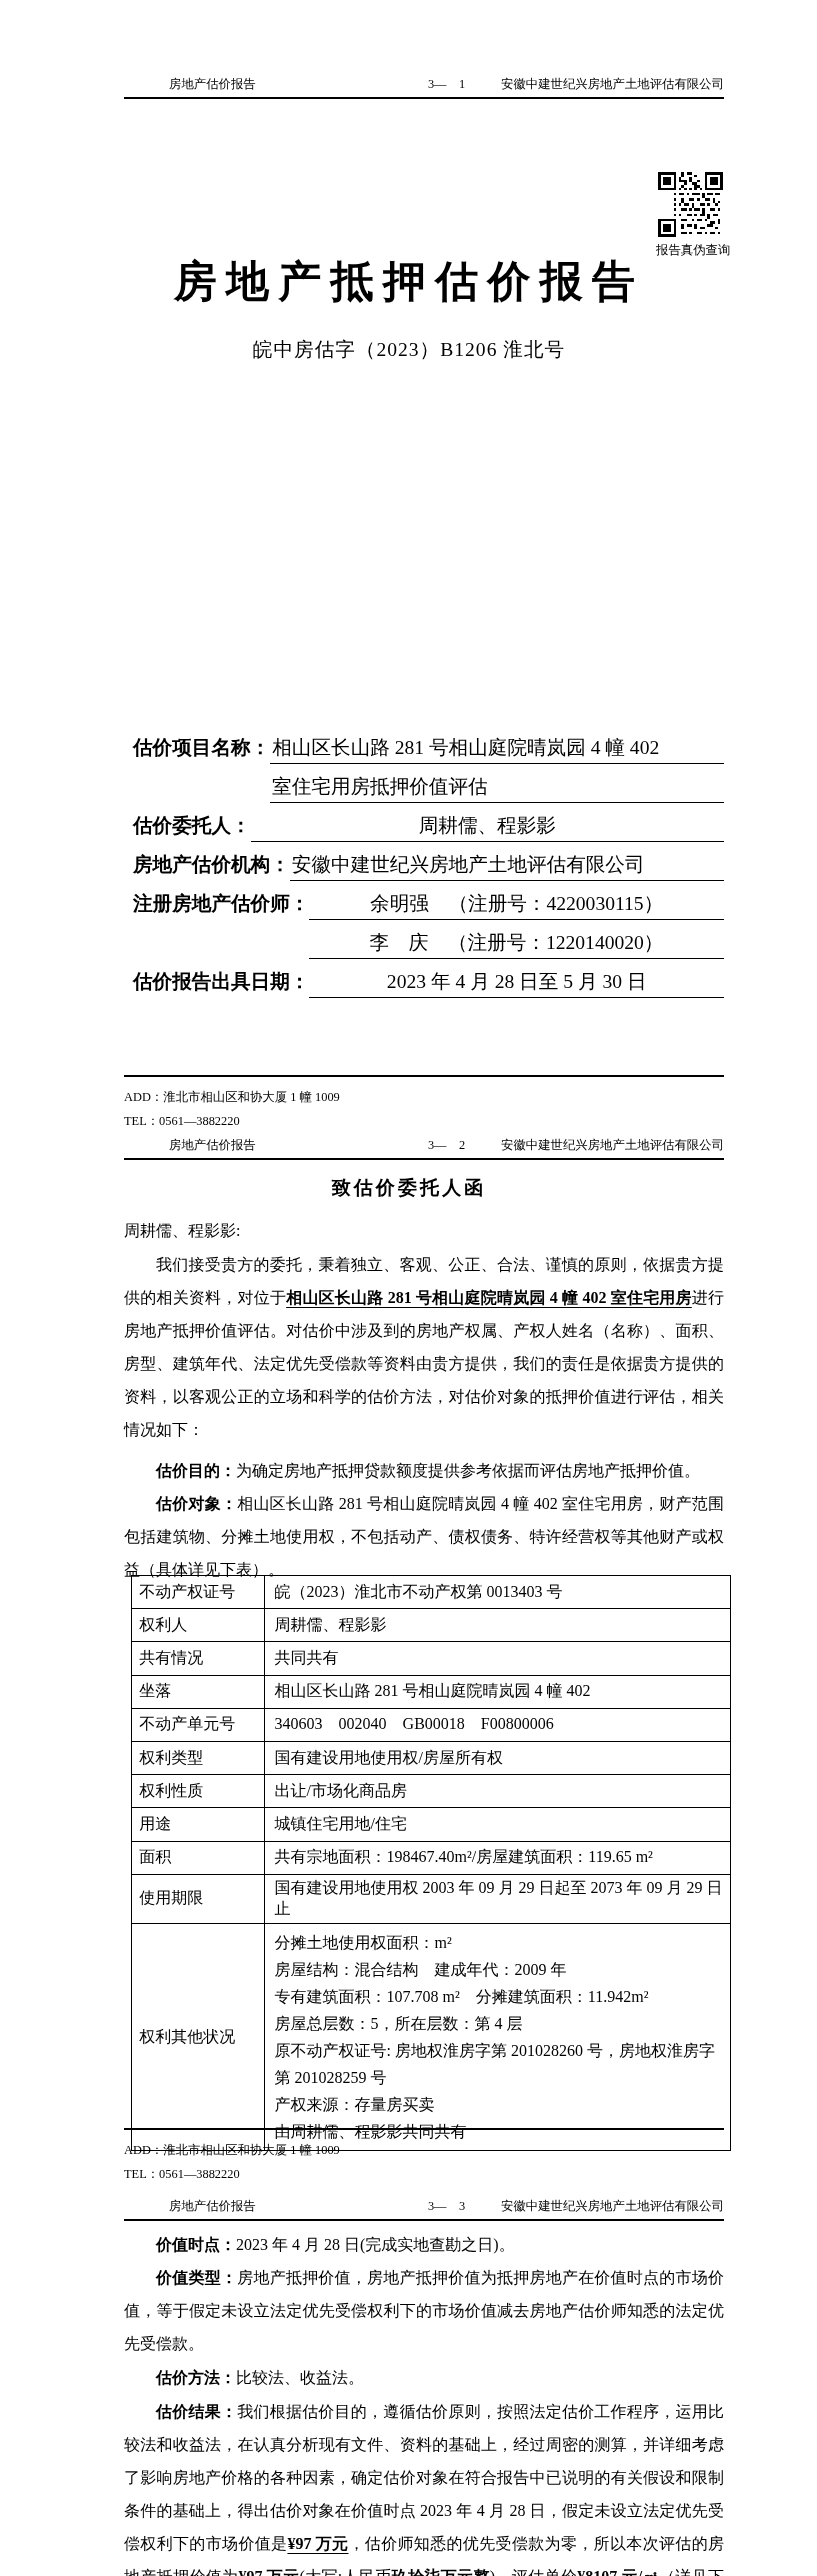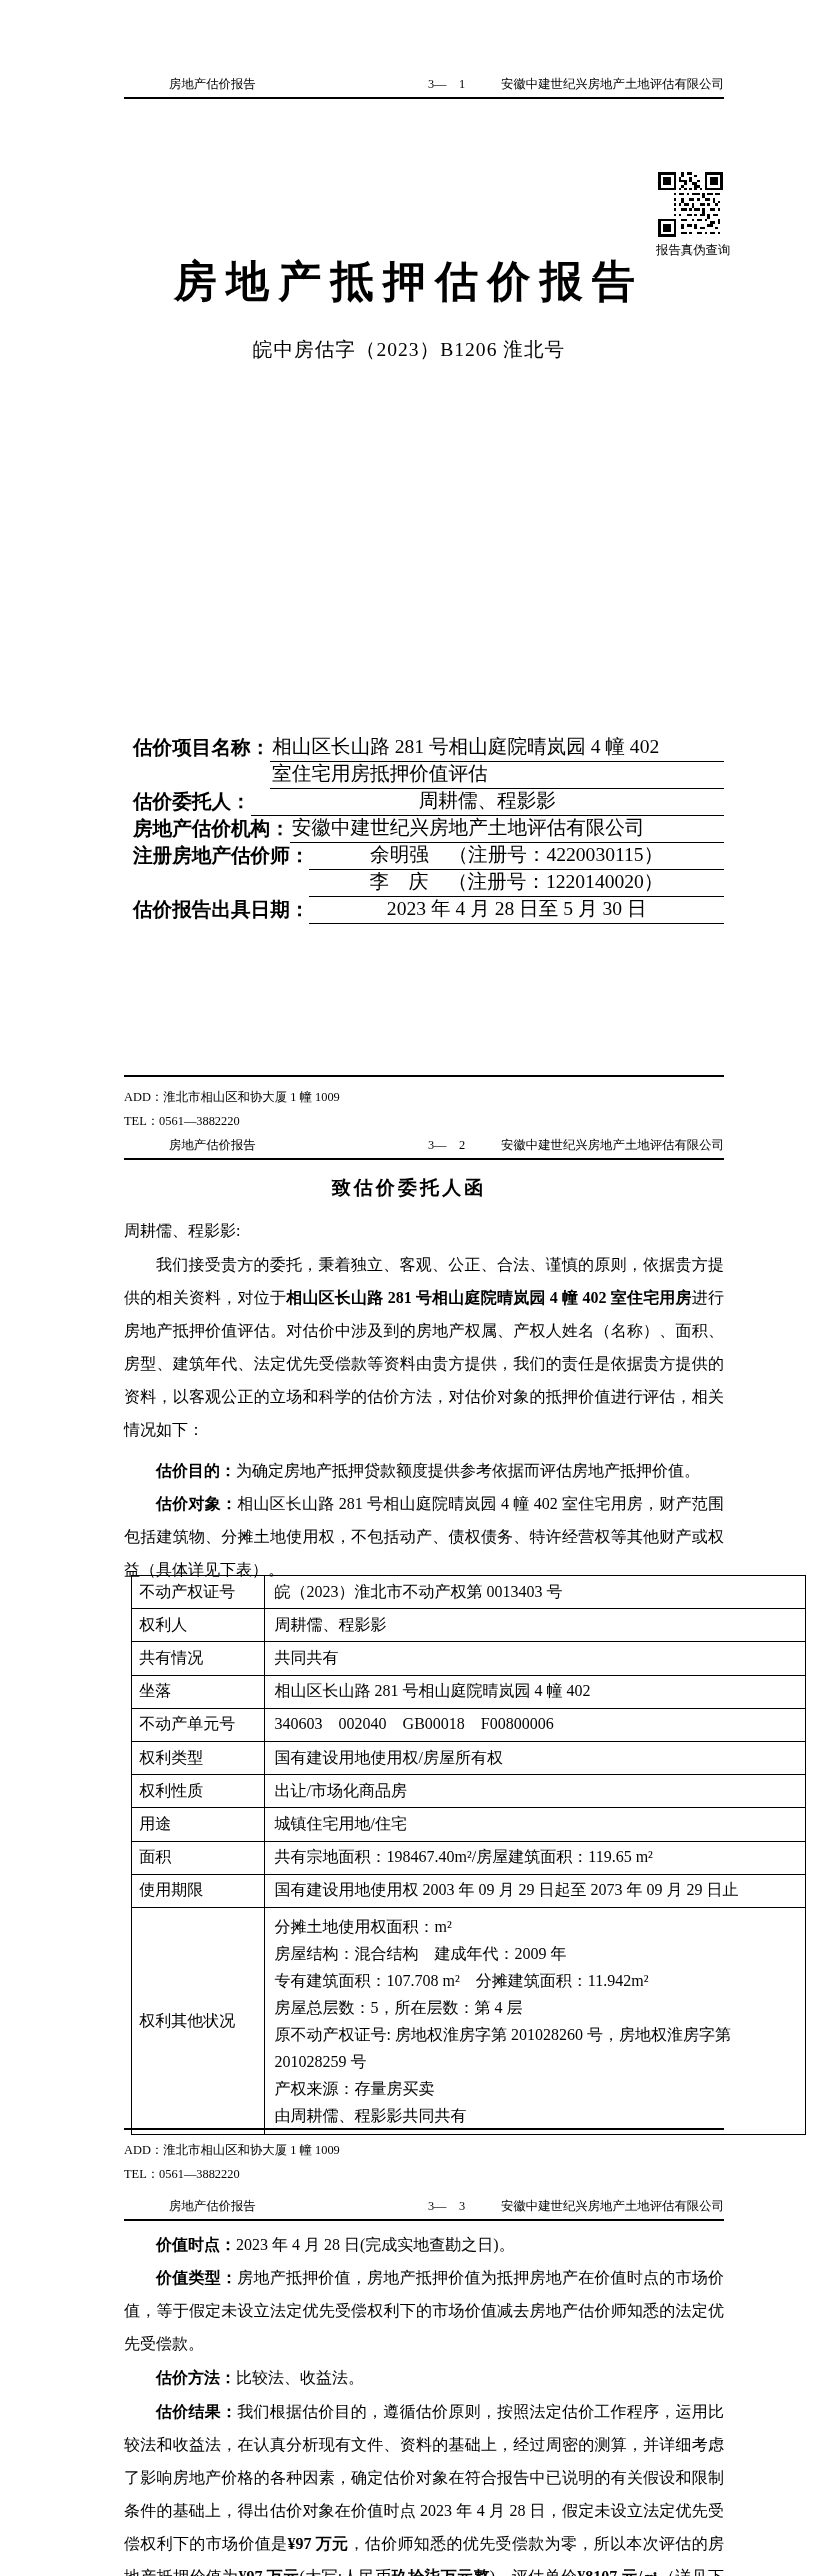--- a/index.html
+++ b/index.html
@@ -23,39 +23,39 @@
   .qrwrap{position:absolute;right:94px;top:172px;width:68px;text-align:center;}
   .qrwrap svg{display:block;width:65px;height:65px;margin:0 auto;}
   .qrcap{margin-top:5.2px;font-size:12.4px;white-space:nowrap;text-align:right;}
 
   .title{position:absolute;left:0;right:0;top:257px;text-align:center;
          font-size:43px;font-weight:bold;letter-spacing:9.3px;line-height:1.15;}
   .subtitle{position:absolute;left:0;right:0;top:336px;text-align:center;
             font-size:19.6px;letter-spacing:1px;}
 
   .fields{position:absolute;left:133px;right:94px;top:734px;font-size:19.6px;}
-  .frow{display:flex;align-items:center;height:27px;margin-bottom:0;}
+  .frow{display:flex;align-items:flex-start;height:27px;margin-bottom:12px;}
   .frow .lab{white-space:nowrap;font-weight:bold;}
   .frow .lab.sp7{display:inline-block;min-width:137px;}
   .frow .lab.sp9{display:inline-block;min-width:176px;}
   .frow .val{flex:1;border-bottom:1.5px solid #000;white-space:nowrap;padding-bottom:1.5px;}
   .frow .val.left{text-align:left;padding-left:2.1px;}
   .frow .val.center{text-align:center;}
 
   .p{position:absolute;left:124px;right:94px;font-size:16px;line-height:33px;
      text-align:justify;}
   .ind{text-indent:32px;}
   .b{font-weight:bold;}
-  .bu{font-weight:bold;text-underline-offset:4.1px;text-decoration-thickness:1px;}
+  .bu{font-weight:bold;text-decoration:underline;text-underline-offset:4.1px;text-decoration-thickness:1px;}
 
   .h2t{position:absolute;left:0;right:0;top:75px;text-align:center;
        font-size:19px;font-weight:bold;letter-spacing:3.1px;}
 
   .t1{position:absolute;left:131px;right:94px;top:475px;border-collapse:collapse;
-      font-size:16px;border:1.5px solid #000;table-layout:fixed;width:675px;}
+      font-size:16px;border:1.5px solid #000;table-layout:fixed;width:600px;}
   .t1 td{border:1px solid #000;vertical-align:middle;}
   .t1 .lab{width:123px;padding:3.1px 2.1px 3.1px 7.2px;height:26px;}
   .t1 .val{padding:3.1px 4.1px 3.1px 9.3px;height:26px;}
   .t1 .tallcell{padding:5.2px 4.1px 5.2px 9.3px;height:auto;}
   .t1 .tallcell div{line-height:27px;}
 </style>
 </head>
 <body>
 
 <div class="doc">

